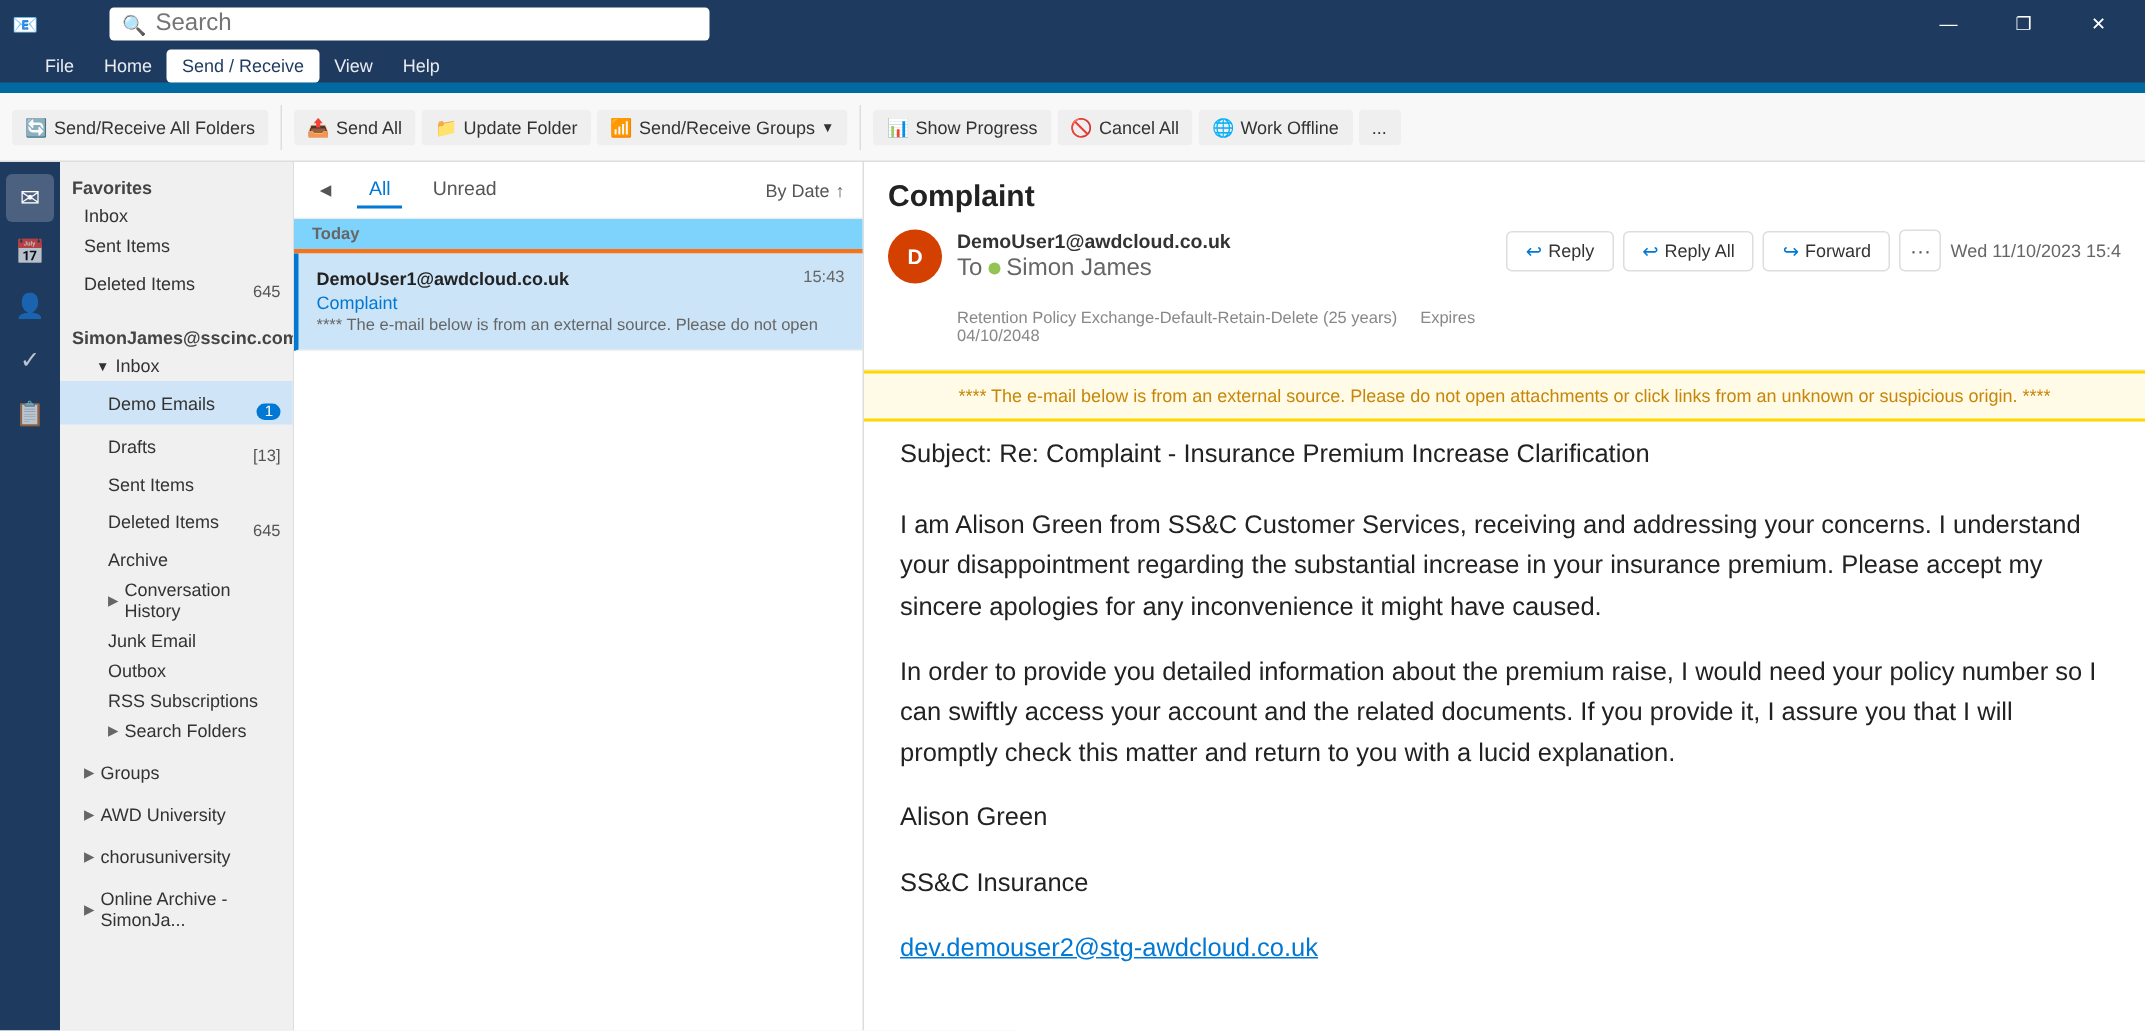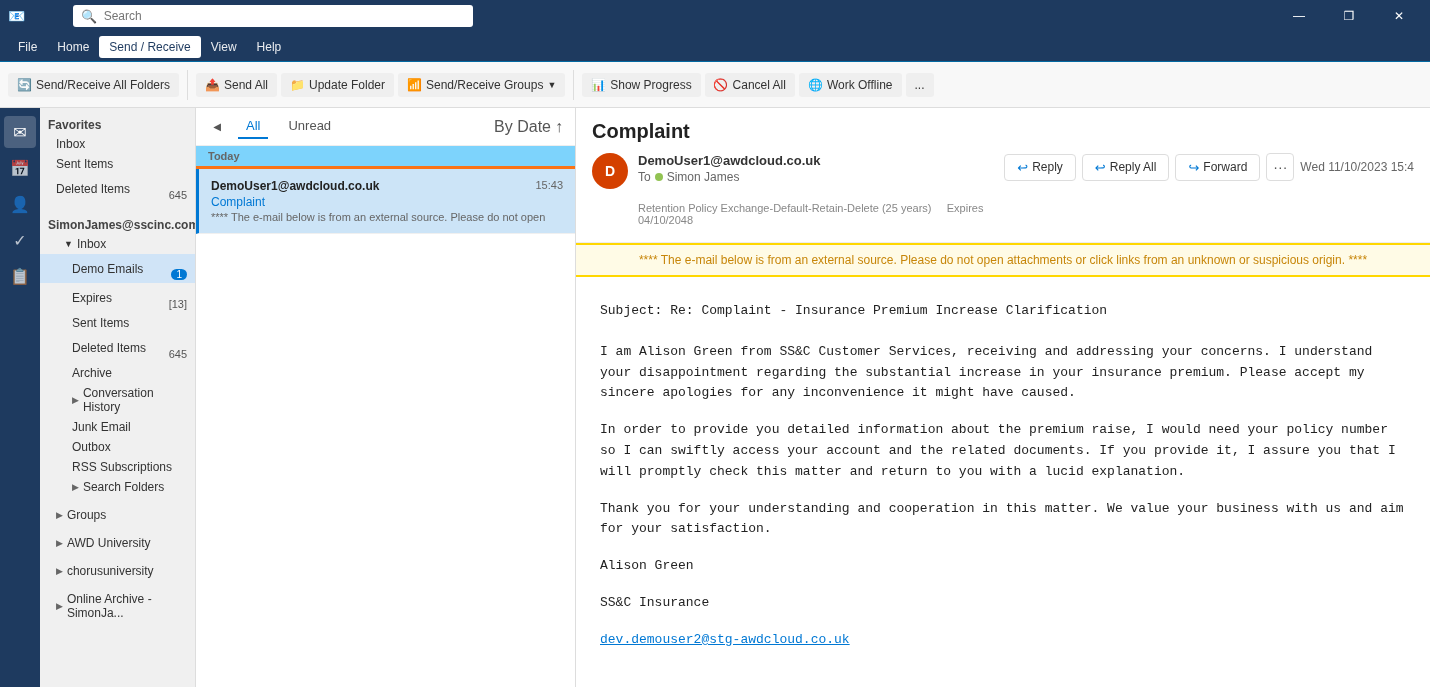--- a/index.html
+++ b/index.html
@@ -29,22 +29,22 @@
     .title-bar-search input { border: none; outline: none; font-size: 12px; flex: 1; }
     .title-bar-right { margin-left: auto; display: flex; gap: 4px; align-items: center; }
     .win-btn { width: 46px; height: 32px; display: flex; align-items: center; justify-content: center; color: white; font-size: 12px; cursor: pointer; }
 
     
     .menu-bar {
       height: 30px;
       background: #1e3a5f;
       display: flex;
       align-items: center;
-      padding: 0 8px;
-      border-bottom: 1px solid #0369a1;
+      padding: 0 20px;
+      border-bottom: 7px solid #0369a1;
     }
     .menu-item {
       color: rgba(255,255,255,0.9);
       padding: 4px 10px;
       cursor: pointer;
       font-size: 12px;
       border-radius: 3px;
     }
     .menu-item.active { background: white; color: #1e3a5f; font-weight: 500; }
 
@@ -158,21 +158,21 @@
       color: #555;
       border-bottom: 2px solid transparent;
     }
     .tab-btn.active { color: #0078d4; border-bottom-color: #0078d4; }
     .email-filter {
       margin-left: auto;
       display: flex;
       align-items: center;
       gap: 4px;
       color: #555;
-      font-size: 16px;
+      font-size: 12px;
       cursor: pointer;
     }
     .date-section-label {
       background: #7dd3fc;
       padding: 4px 12px;
       font-size: 11px;
       color: #666;
       font-weight: 600;
       border-bottom: 3px solid #f97316;
     }
@@ -262,57 +262,56 @@
       color: white;
       display: flex;
       align-items: center;
       justify-content: center;
       font-size: 14px;
       font-weight: 600;
       flex-shrink: 0;
     }
     .email-from-info { flex: 1; }
     .from-email { font-size: 13px; font-weight: 600; color: #333; }
-    .to-line { font-size: 12px; color: #666; display: flex; align-items: center; gap: 4px; margin-top: 2px; }
+    .to-line { font-size: 16px; color: #666; display: flex; align-items: center; gap: 4px; margin-top: 2px; }
     .to-dot { width: 8px; height: 8px; border-radius: 50%; background: #92c353; display: inline-block; }
     .retention-line { font-size: 11px; color: #888; margin-top: 18px; }
 
     
     .warning-banner {
       background: #fffbe6;
       border-top: 2px solid #ffd700;
       border-bottom: 2px solid #ffd700;
       padding: 8px 16px;
       font-size: 12px;
       color: #c7860a;
       font-weight: 500;
       text-align: center;
     }
 
     
     .email-body {
       flex: 1;
-      padding: 24px 24px;
+      padding: 8px 24px;
       overflow-y: auto;
       line-height: 1.6;
       color: #222;
-      font-size: 13px;
-      font-family: Liberation Mono, monospace;
+      font-size: 17px;
     }
     .email-body p { margin-bottom: 16px; }
     .email-link { color: #0078d4; text-decoration: underline; cursor: pointer; }
   </style>
 </head>
 <body>
 
 <div class="title-bar">
   <span style="font-size:14px; margin-right:8px;">📧</span>
   <div class="title-bar-search">
     <span style="color:#888;">🔍</span>
-    <input type="text" style="font-size: 12px; border: none; outline: none; flex: 1 1 0%;" placeholder="Search">
+    <input type="text" style="font-size: 16px; border: none; outline: none; flex: 1 1 0%;" placeholder="Search">
   </div>
   <div class="title-bar-right">
     <div class="win-btn">—</div>
     <div class="win-btn">❐</div>
     <div class="win-btn close">✕</div>
   </div>
 </div>
 
 <div class="menu-bar">
   <div class="menu-item">File</div>
@@ -388,21 +387,21 @@
       <div class="folder-group-label collapsible">SimonJames@sscinc.com</div>
       <div class="folder-item indented">
         <span class="folder-chevron">▼</span>
         <span>Inbox</span>
       </div>
       <div class="folder-item indented2 active">
         <span>Demo Emails</span>
         <span class="badge" style="background:#0078d4; color:white; border-radius:10px; padding:0 5px; font-size:10px;">1</span>
       </div>
       <div class="folder-item indented2">
-        <span>Expires</span>
+        <span>Drafts</span>
         <span class="badge">[13]</span>
       </div>
       <div class="folder-item indented2">
         <span>Sent Items</span>
       </div>
       <div class="folder-item indented2">
         <span>Deleted Items</span>
         <span class="badge">645</span>
       </div>
       <div class="folder-item indented2">
@@ -523,21 +522,20 @@
     </div>
 
     <div class="warning-banner">
       <span>**** The e-mail below is from an external source. Please do not open attachments or click links from an unknown or suspicious origin. ****</span>
     </div>
 
     <div class="email-body">
       <p style="margin-bottom: 20px;">Subject: Re: Complaint - Insurance Premium Increase Clarification</p>
       <p>I am Alison Green from SS&amp;C Customer Services, receiving and addressing your concerns. I understand your disappointment regarding the substantial increase in your insurance premium. Please accept my sincere apologies for any inconvenience it might have caused.</p>
       <p>In order to provide you detailed information about the premium raise, I would need your policy number so I can swiftly access your account and the related documents. If you provide it, I assure you that I will promptly check this matter and return to you with a lucid explanation.</p>
-      <p>Thank you for your understanding and cooperation in this matter. We value your business with us and aim for your satisfaction.</p>
       <p>Alison Green</p>
       <p>SS&amp;C Insurance</p>
       <p>
         <a class="email-link" href="mailto:dev.demouser2@stg-awdcloud.co.uk">dev.demouser2@stg-awdcloud.co.uk</a>
       </p>
     </div>
   </div>
 
 </div>
 

